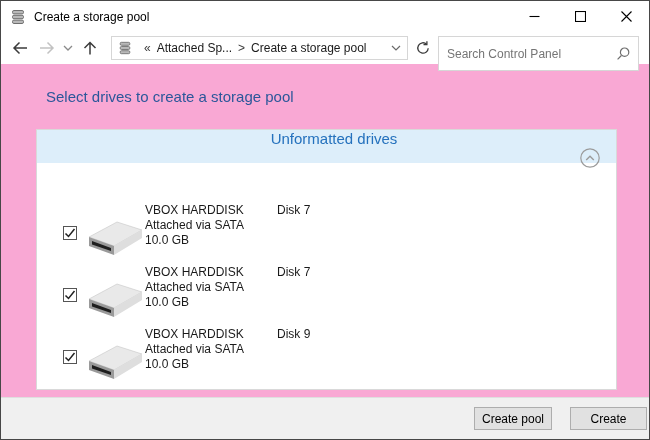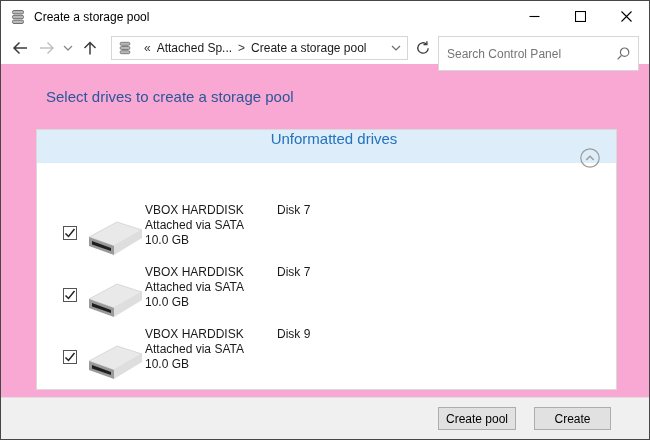--- a/index.html
+++ b/index.html
@@ -82,21 +82,21 @@
 
   
   .footer {
     position:absolute; left:0; right:0; bottom:0; height:42px;
     background:var(--footer-bg,#f0f0f0); border-top:1px solid #dfdfdf;
   }
   .btn {
     position:absolute; top:9px; height:23px;
     background:var(--button-bg,#e1e1e1); border:1px solid var(--button-border,#adadad);
     font-family:"Liberation Sans", sans-serif; font-size:12px; color:#000;
-    display:flex; align-items:center; justify-content:center; cursor:default;
+    display:flex; align-items:center; justify-content:center; cursor:default;margin-left:36px;
   }
   .btn-create { left:437px; width:78px; }
   .btn-cancel { left:533px; width:77px; }
 </style>
 </head>
 <body>
 
 <div class="window">
 
   <div class="titlebar">

